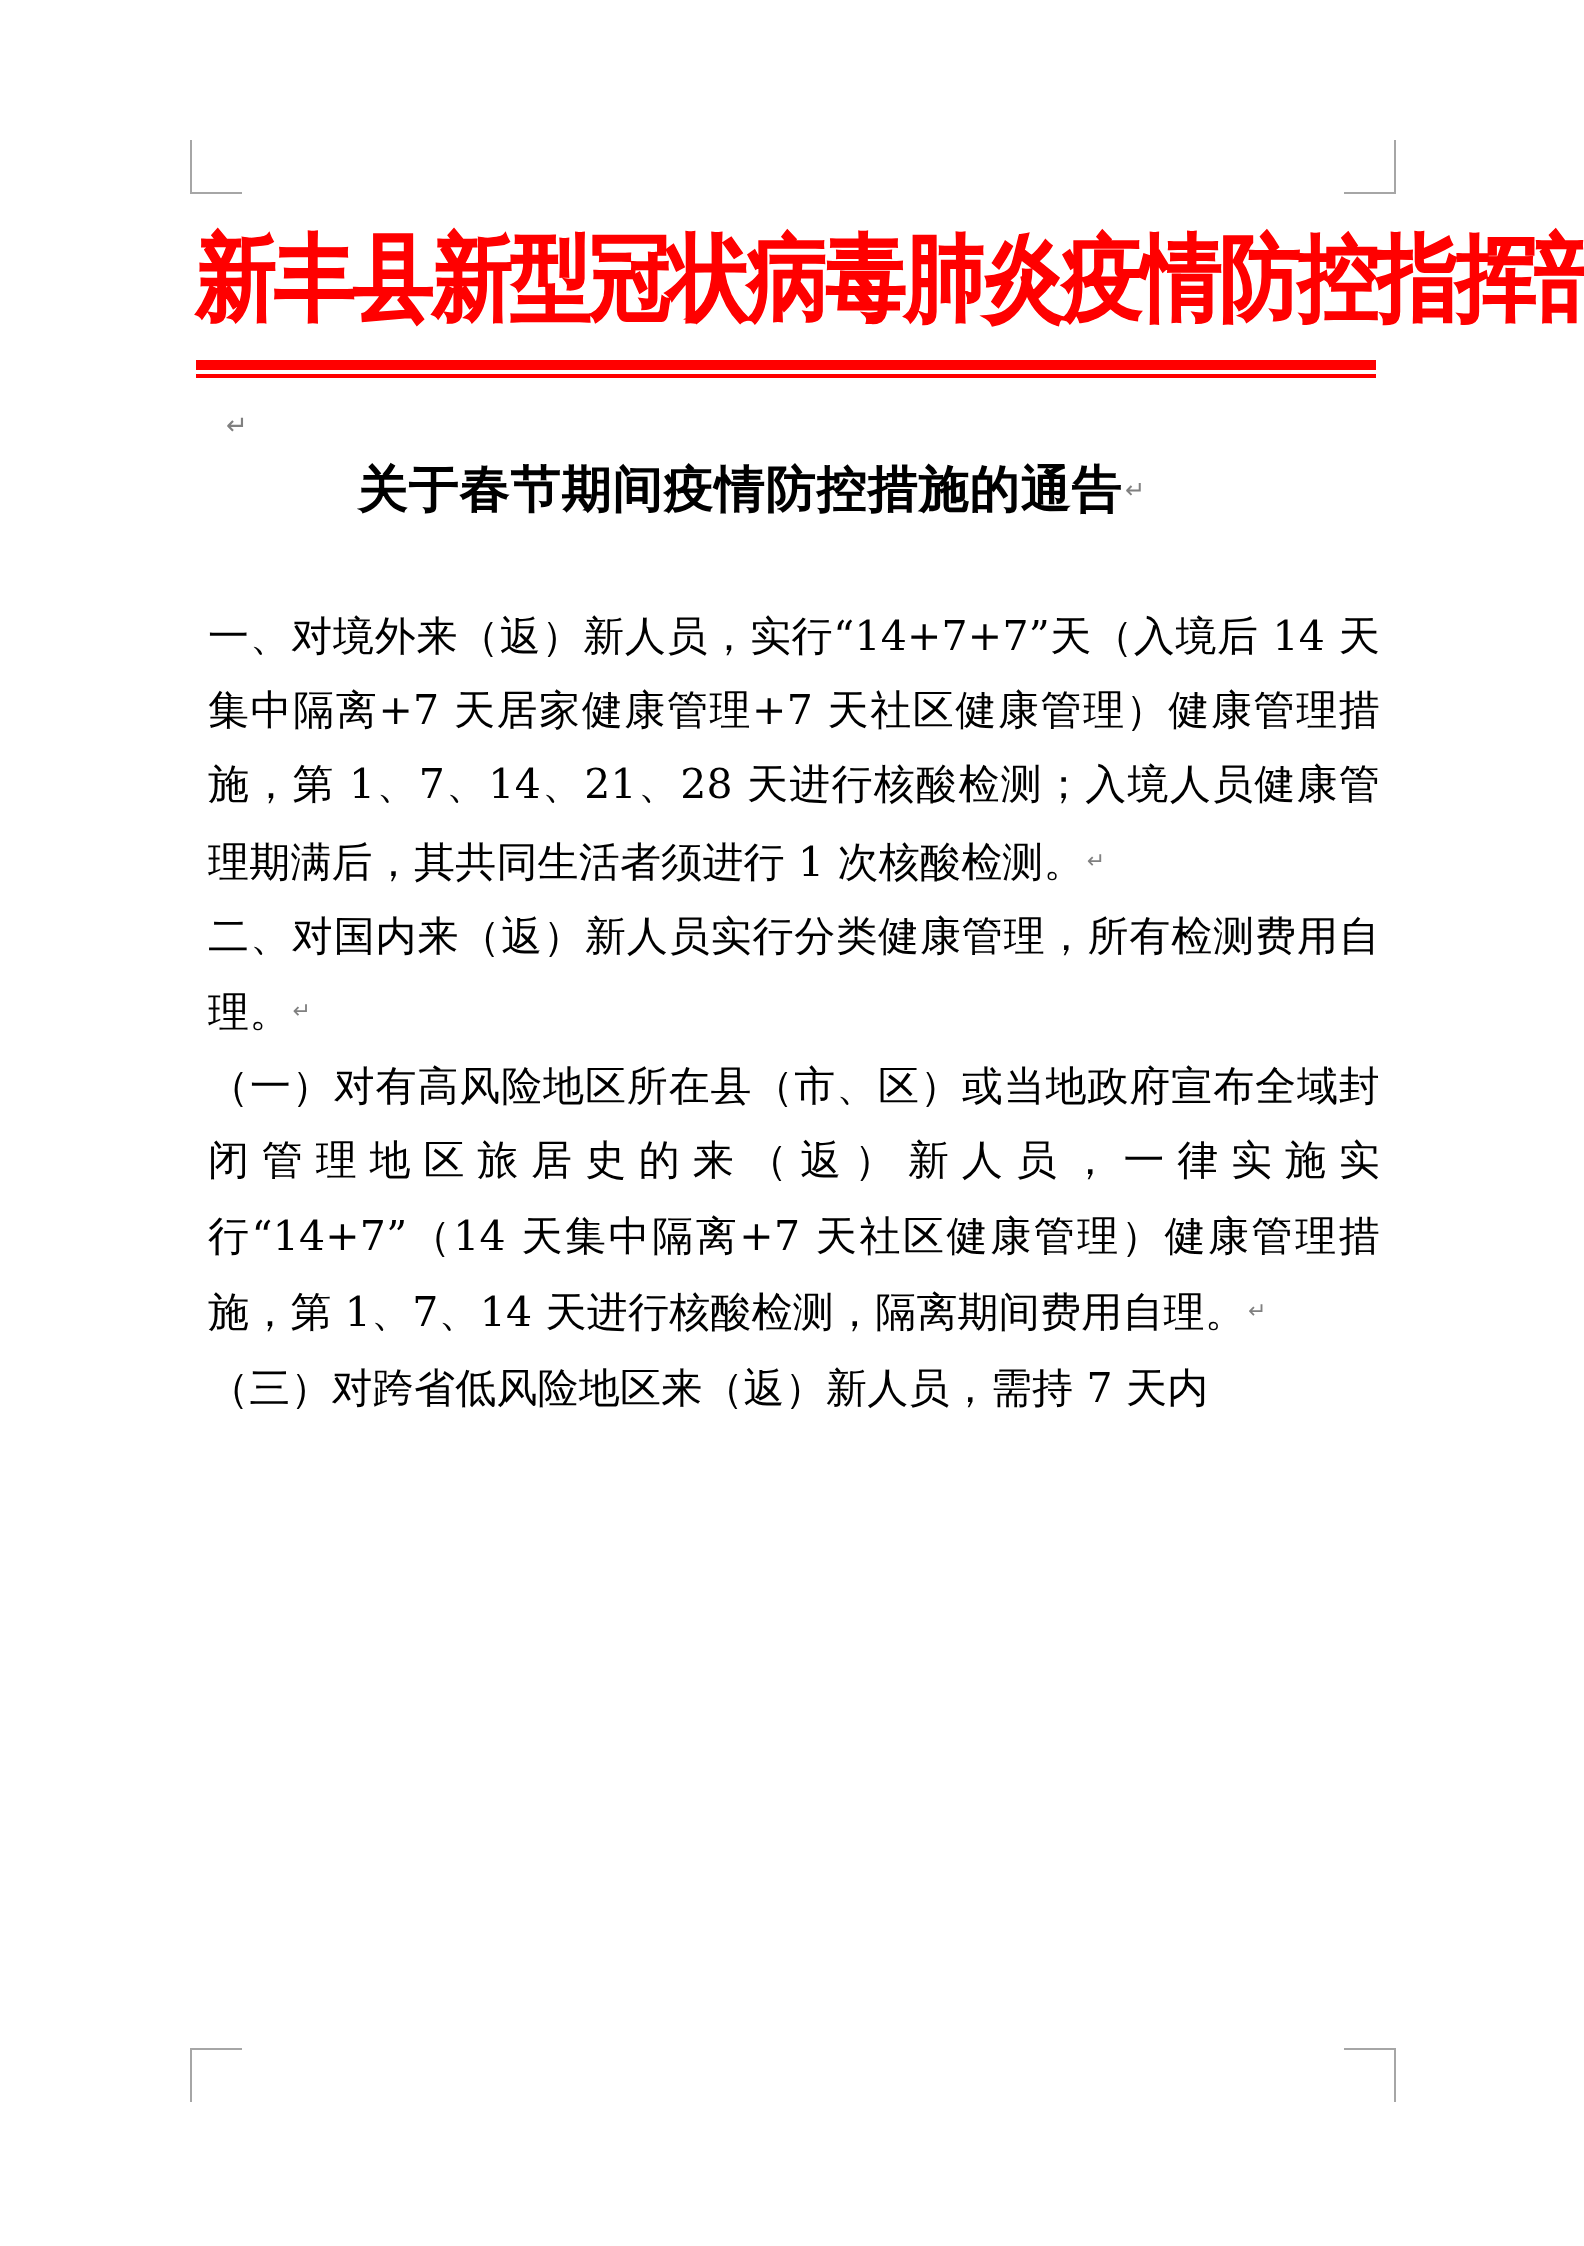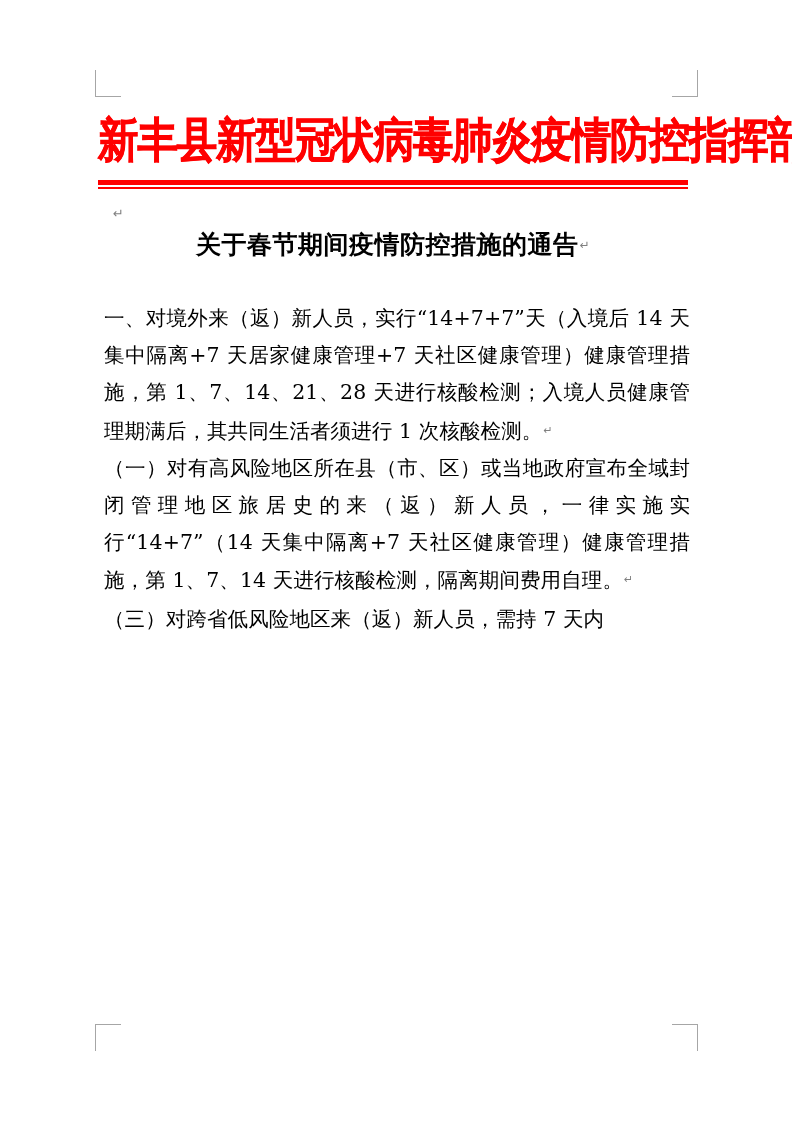--- a/index.html
+++ b/index.html
@@ -89,21 +89,21 @@
     left: 113px;
     top: 206px;
     color: #808080;
     font-size: 13px;
     font-family: "DejaVu Sans", "Liberation Sans", sans-serif;
   }
 
   
   .doc-title {
     position: absolute;
-    left: 98px;
+    left: 81px;
     top: 228px;
     width: 590px;
     text-align: center;
     font-family: "DejaVu Serif", "Liberation Serif", serif;
     font-weight: bold;
     font-size: 25px;
     color: #000000;
     letter-spacing: 0.5px;
     white-space: nowrap;
   }
@@ -169,20 +169,23 @@
     <span>关于春节期间疫情防控措施的通告</span><span class="pilcrow">↵</span>
   </div>
 
   <div class="body-text">
 
 
     <p class="para">
       <span>一、对境外来（返）新人员，实行“14+7+7”天（入境后 14 天集中隔离+7 天居家健康管理+7 天社区健康管理）健康管理措施，第 1、7、14、21、28 天进行核酸检测；入境人员健康管理期满后，其共同生活者须进行 1 次核酸检测。</span><span class="pilcrow">↵</span>
     </p>
 
+    <p class="para">
+      <span>二、对国内来（返）新人员实行分类健康管理，所有检测费用自理。</span><span class="pilcrow">↵</span>
+    </p>
 
     <p class="para">
       <span>（一）对有高风险地区所在县（市、区）或当地政府宣布全域封闭管理地区旅居史的来（返）新人员，一律实施实行“14+7”（14 天集中隔离+7 天社区健康管理）健康管理措施，第 1、7、14 天进行核酸检测，隔离期间费用自理。</span><span class="pilcrow">↵</span>
     </p>
 
 
     <p class="para">
       <span>（三）对跨省低风险地区来（返）新人员，需持 7 天内</span><span class="pilcrow"></span>
     </p>
 

